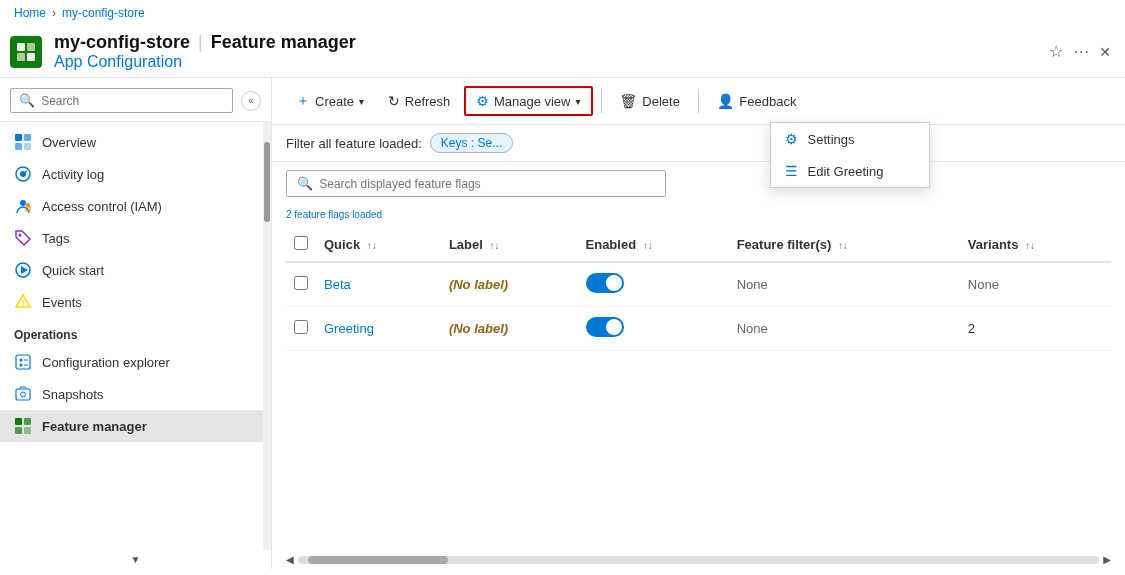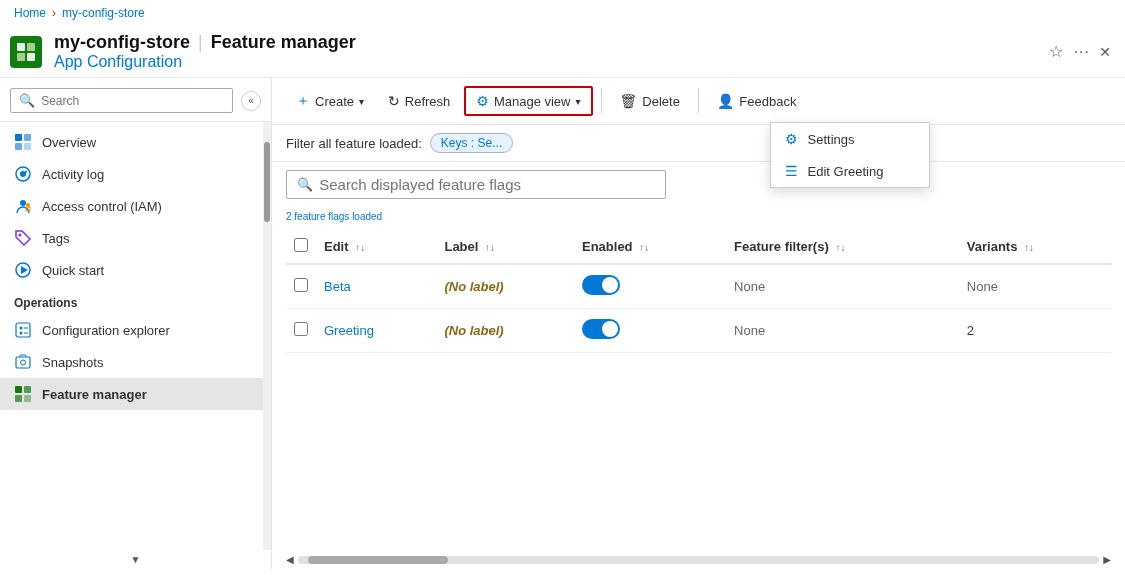--- a/index.html
+++ b/index.html
@@ -188,20 +188,30 @@
         <div class="nav-item">
           <div class="nav-icon">
             <svg width="18" height="18" viewBox="0 0 18 18">
                 <circle cx="9" cy="9" r="7" fill="none" stroke="#0078d4" stroke-width="1.5"></circle>
                 <path d="M7 5l7 4-7 4V5z" fill="#0078d4"></path>
               </svg>
           </div>
           <span class="nav-label">Quick start</span>
         </div>
 
+        <div class="nav-item">
+          <div class="nav-icon">
+            <svg width="18" height="18" viewBox="0 0 18 18">
+                <polygon points="9,2 16,14 2,14" fill="none" stroke="#ffd700" stroke-width="1.5"></polygon>
+                <line x1="9" y1="7" x2="9" y2="10" stroke="#ffd700" stroke-width="1.5"></line>
+                <circle cx="9" cy="12" r="0.8" fill="#ffd700"></circle>
+              </svg>
+          </div>
+          <span class="nav-label">Events</span>
+        </div>
 
         <div class="nav-section-header">Operations</div>
 
         <div class="nav-item">
           <div class="nav-icon">
             <svg width="18" height="18" viewBox="0 0 18 18">
                 <rect x="2" y="2" width="14" height="14" rx="2" fill="none" stroke="#0078d4" stroke-width="1.2"></rect>
                 <circle cx="7" cy="7" r="1.5" fill="#0078d4"></circle>
                 <line x1="10" y1="7" x2="14" y2="7" stroke="#0078d4" stroke-width="1"></line>
                 <circle cx="7" cy="12" r="1.5" fill="#0078d4"></circle>
@@ -292,37 +302,37 @@
     </div>
 
     <div class="filter-bar">
       <span class="filter-label">Filter all feature loaded:</span>
       <span class="filter-chip">Keys : Se...</span>
     </div>
 
     <div class="content-search">
       <div class="content-search-box">
         <span style="color:#aaa;font-size:13px;">🔍</span>
-        <input type="text" style="border: none; outline: none; font-size: 15px; width: 100%; color: #0f766e;" placeholder="Search displayed feature flags">
+        <input type="text" style="border: none; outline: none; font-size: 12px; width: 100%; color: #0f766e;" placeholder="Search displayed feature flags">
       </div>
     </div>
 
     <div class="loaded-label">
       <span>2 feature flags loaded</span>
     </div>
 
     <div class="table-area">
       <table>
         <thead>
           <tr>
             <th class="check-col">
               <input type="checkbox" style="">
             </th>
             <th>
-              <span>Edit</span>
+              <span>Quick</span>
               <span class="sort-icon">↑↓</span>
             </th>
             <th>
               <span>Label</span>
               <span class="sort-icon">↑↓</span>
             </th>
             <th>
               <span>Enabled</span>
               <span class="sort-icon">↑↓</span>
             </th>

